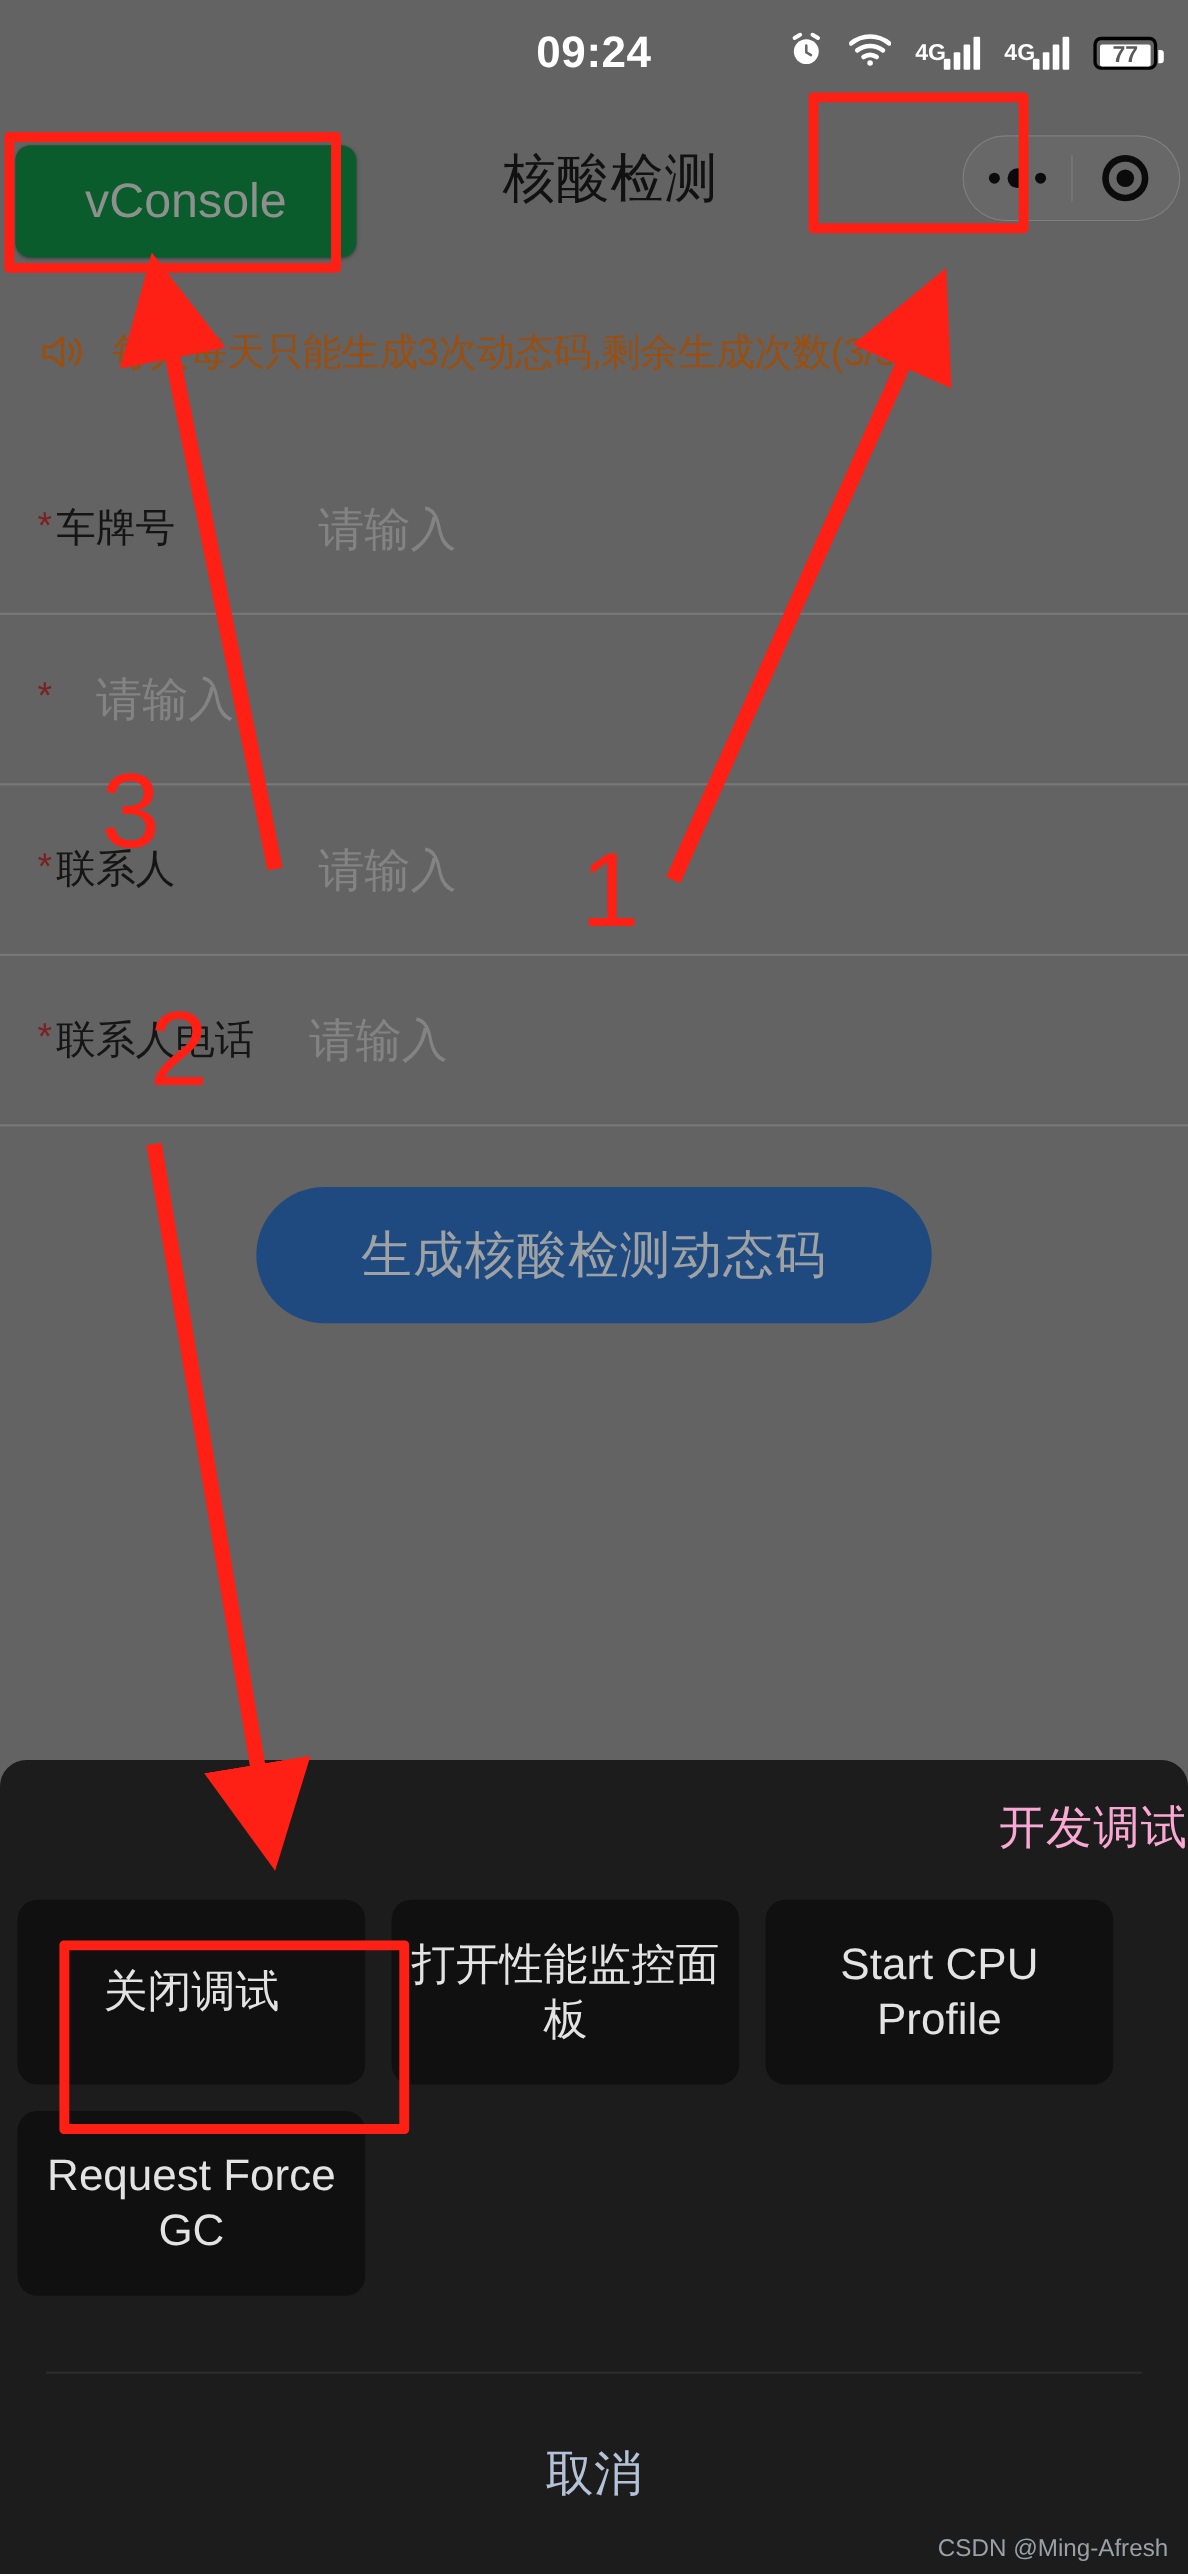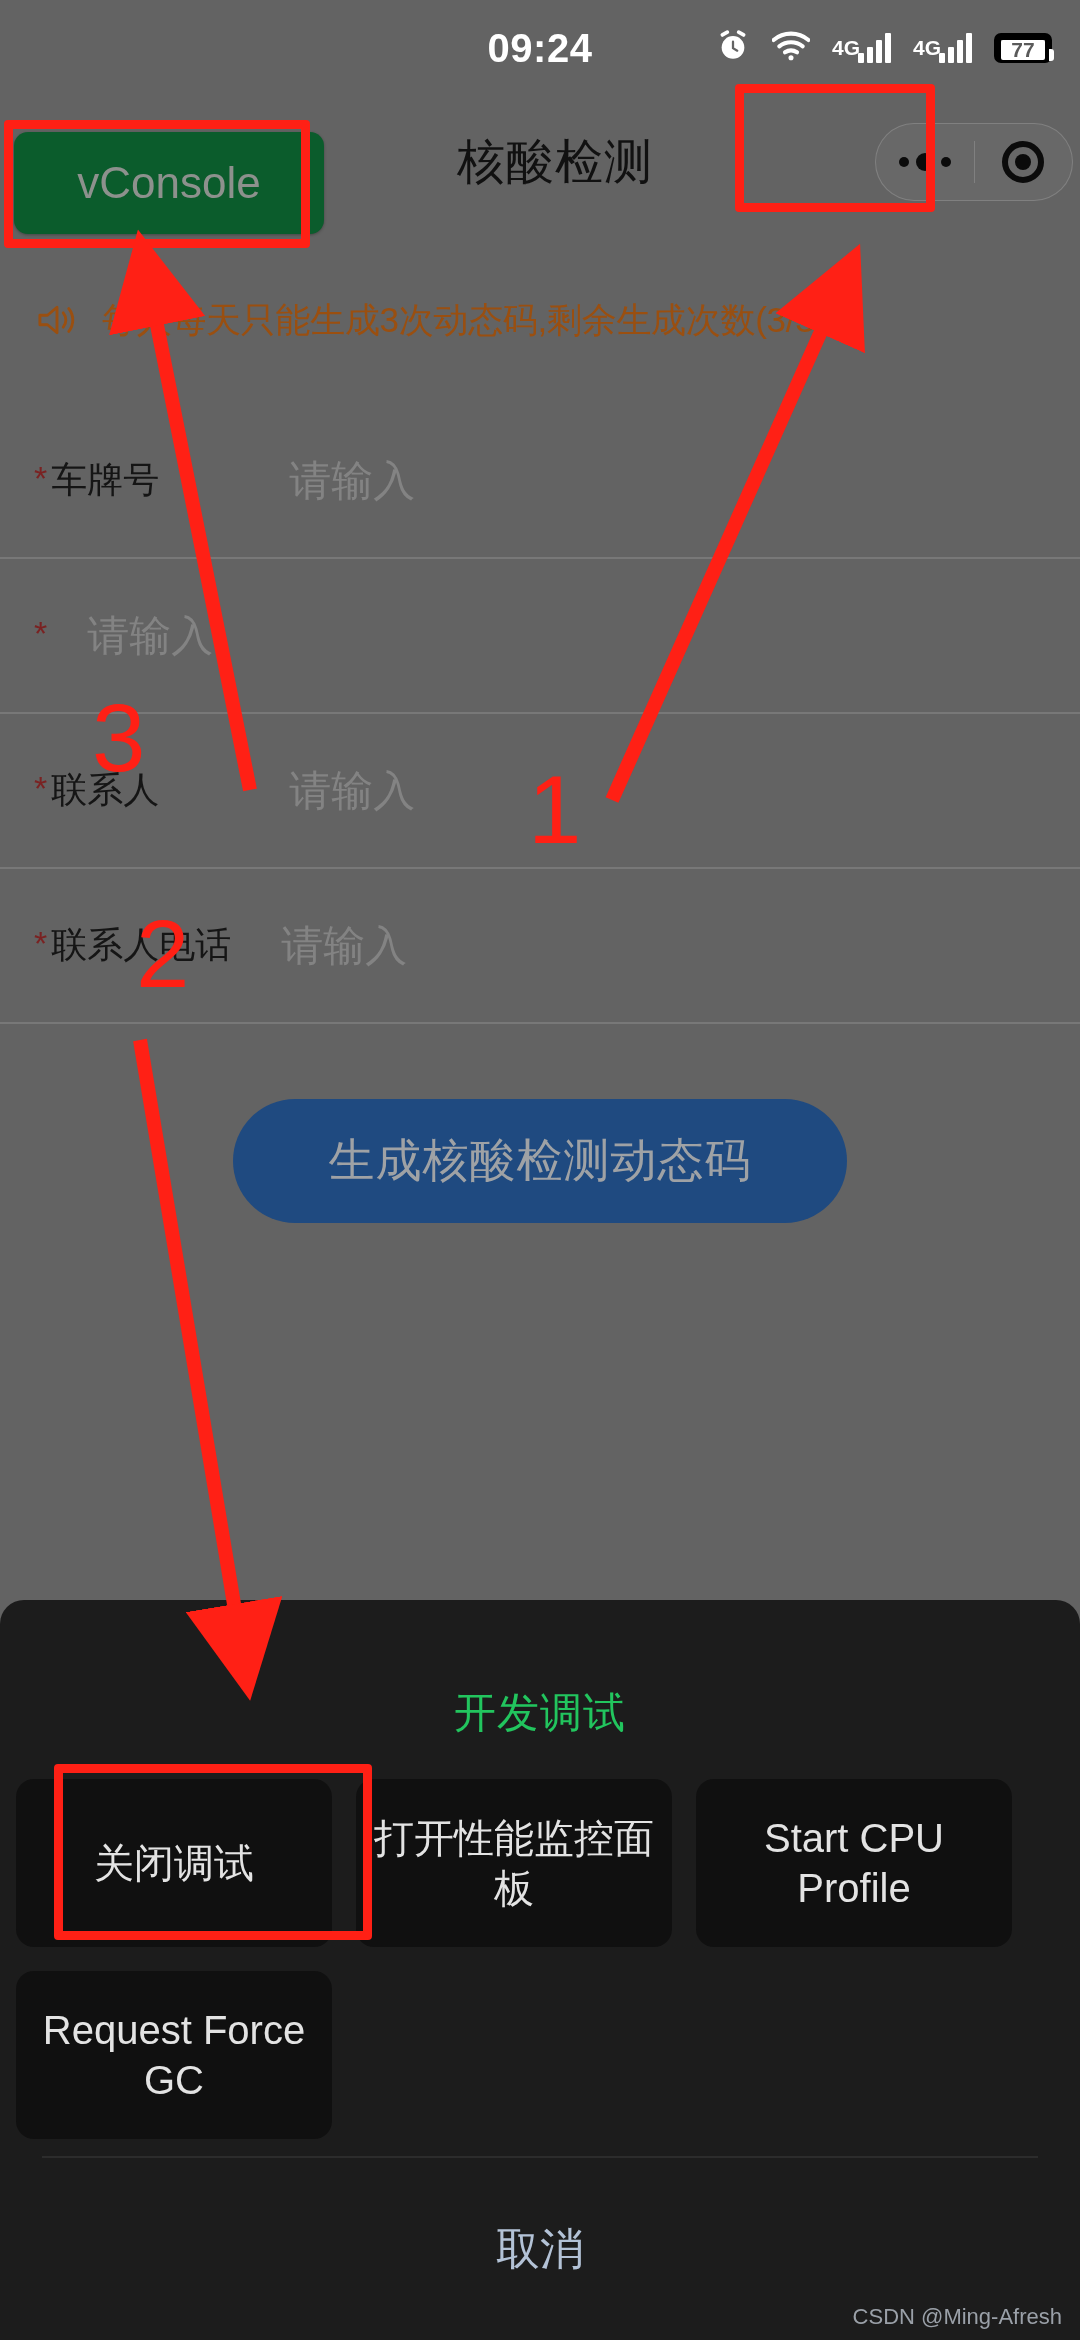--- a/index.html
+++ b/index.html
@@ -40,22 +40,22 @@
   .sig-group { display:flex; align-items:flex-end; gap:2px; }
   .bars { display:flex; align-items:flex-end; gap:3px; height: 30px; }
   .bars i { display:block; width:6px; background:#fff; border-radius:1px; }
   .bars i:nth-child(1){height:10px}
   .bars i:nth-child(2){height:16px}
   .bars i:nth-child(3){height:23px}
   .bars i:nth-child(4){height:30px}
   .batt {
     position: relative;
     width: 58px; height: 30px;
-    border: 7px solid #000000; border-radius: 7px;
-    display:flex; align-items:flex-start; justify-content:center;
+    border: 3px solid #000000; border-radius: 7px;
+    display:flex; align-items:flex-end; justify-content:center;
   }
   .batt::after {
     content:''; position:absolute; right:-9px; top:9px;
     width:5px; height:12px; background:#ffffff; border-radius:0 3px 3px 0;
   }
   .batt span {
     font-size: 21px; font-weight: 700; color:#5a5a5a;
     background:#ffffff; width:46px; height:20px; line-height:20px;
     text-align:center; border-radius:2px;
   }
@@ -163,35 +163,34 @@
     display:flex; justify-content:center;
   }
   .submit {
     width: 614px; height: 124px;
     background: #1f4a80;
     border-radius: 62px;
     display:flex;align-items:center;justify-content:center;
     color:#9fa2a5;
     font-size: 46px;
     letter-spacing:1px;
-    margin-top:20px;
   }
 
   
   .sheet {
     position:absolute; left:0; bottom:0;
     width:1080px; height: 740px;
     background: #1c1c1c;
     border-radius: 24px 24px 0 0;
   }
   .sheet-title {
-    text-align:center;
-    color: #22c55e;
+    text-align:right;
+    color: #f9a8d4;
     font-size: 42px;
-    padding-top: 85px;
+    padding-top: 33px;
     letter-spacing: 1px;
   }
   .sheet-grid {
     display:flex; flex-wrap: wrap;
     padding: 38px 32px 0 16px;
     gap: 24px;
   }
   .sheet-btn {
     width: 316px; height: 168px;
     background: #101010;

